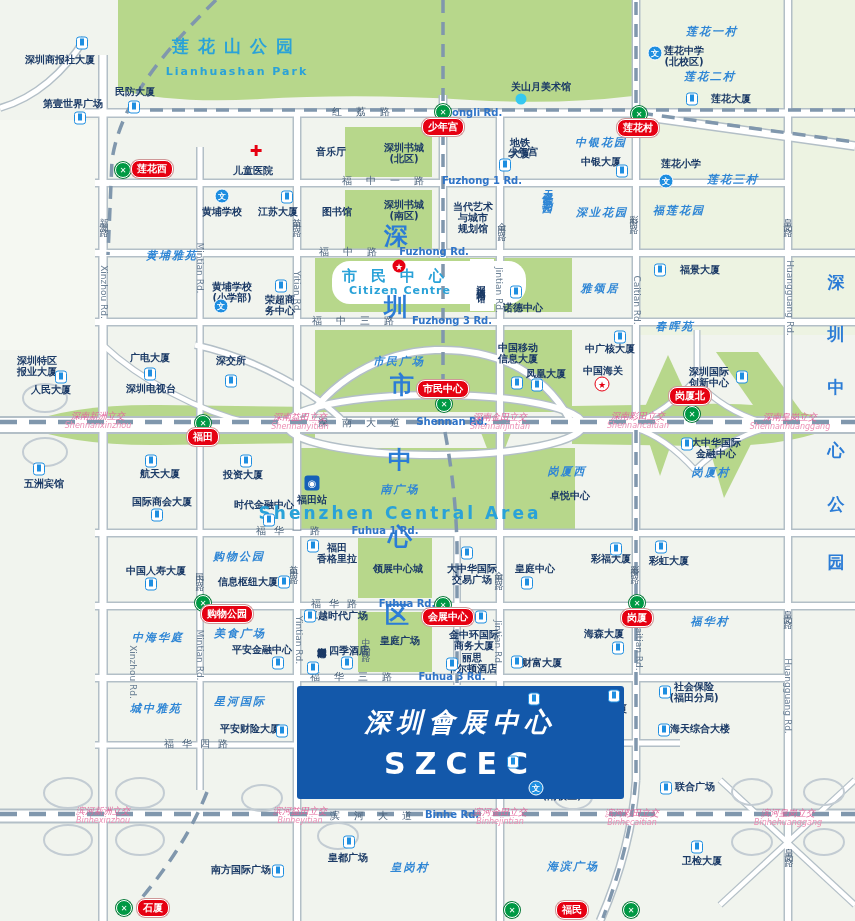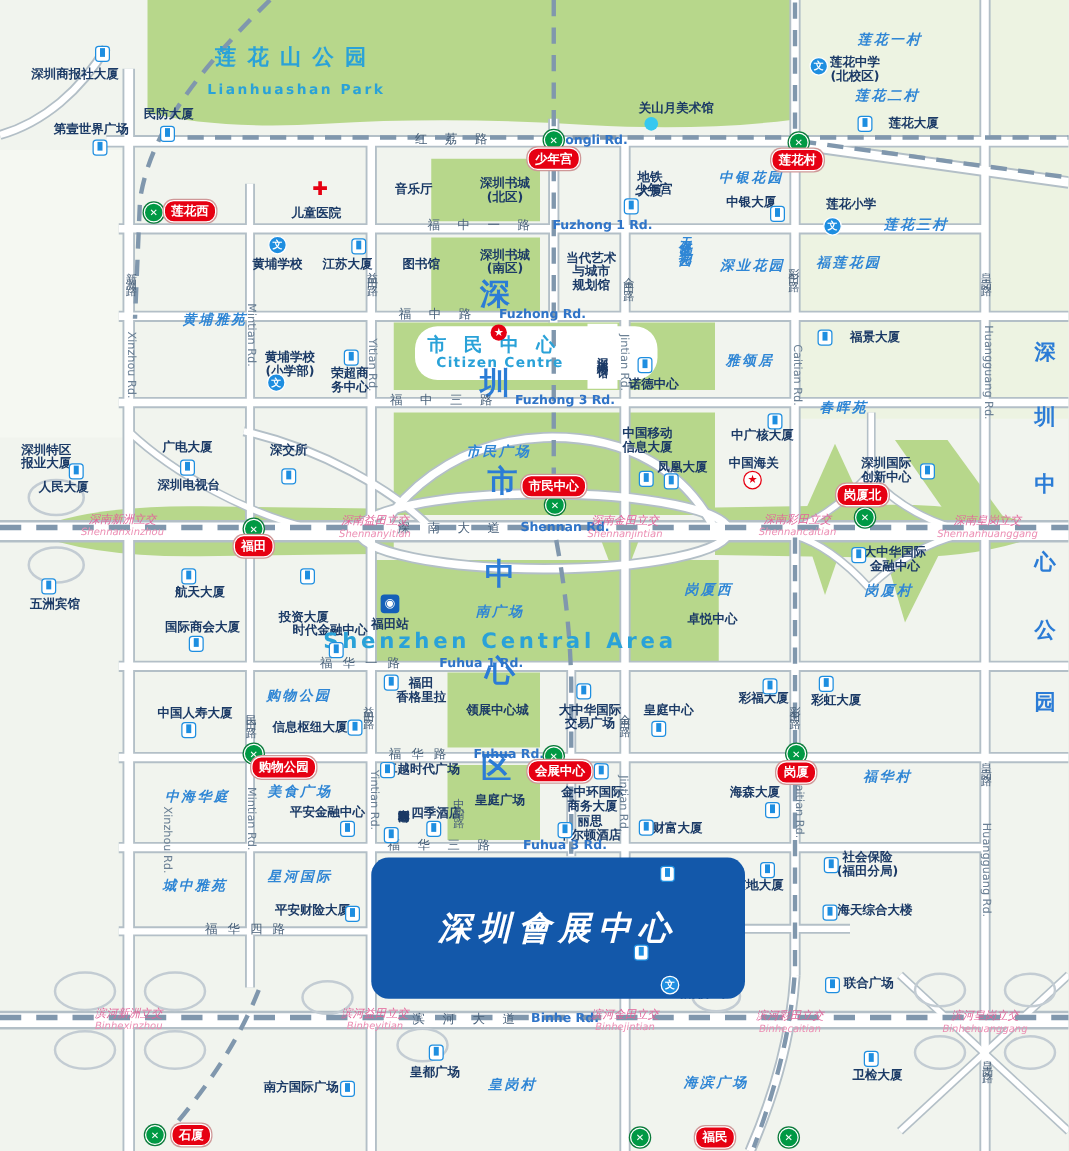--- a/index.html
+++ b/index.html
@@ -29,21 +29,21 @@
   .badge{position:absolute;transform:translate(-50%,-50%);background:#e60012;color:#fff;font-size:10px;font-weight:bold;padding:1px 5px;border-radius:8px;border:1px solid #fff;box-shadow:0 0 0 1px #cf9898;white-space:nowrap;z-index:6;}
   .metro-ic{position:absolute;transform:translate(-50%,-50%);width:14px;height:14px;border-radius:50%;background:#009944;border:1.5px solid #fff;box-shadow:0 0 0 1px #0a7a3a;color:#fff;font-size:8px;font-weight:bold;display:flex;align-items:center;justify-content:center;z-index:6;}
   .bldg-ic{position:absolute;transform:translate(-50%,-50%);width:10px;height:11px;background:#fff;border:1.5px solid #1e8ee0;border-radius:3px;z-index:5;}
   .bldg-ic i{display:block;width:4px;height:7px;margin:1px auto 0;background:#1e8ee0;}
   .school-ic{position:absolute;transform:translate(-50%,-50%);width:13px;height:13px;border-radius:50%;background:#1e8ee0;border:1px solid #fff;color:#fff;font-size:8px;font-weight:bold;display:flex;align-items:center;justify-content:center;z-index:5;}
   .star-red{position:absolute;transform:translate(-50%,-50%);width:13px;height:13px;border-radius:50%;background:#e60012;color:#fff;font-size:9px;display:flex;align-items:center;justify-content:center;z-index:5;}
   .star-white{position:absolute;transform:translate(-50%,-50%);width:13px;height:13px;border-radius:50%;background:#fff;border:1px solid #e60012;color:#e60012;font-size:9px;display:flex;align-items:center;justify-content:center;z-index:5;}
   .cross-ic{position:absolute;transform:translate(-50%,-50%);color:#e60012;font-size:15px;font-weight:bold;z-index:5;}
   .rail-ic{position:absolute;transform:translate(-50%,-50%);width:15px;height:15px;background:#1560b8;border-radius:3px;color:#fff;font-size:10px;display:flex;align-items:center;justify-content:center;z-index:5;}
   .art-dot{position:absolute;transform:translate(-50%,-50%);width:11px;height:11px;border-radius:50%;background:#35c8f0;z-index:5;}
-  #szcec{position:absolute;left:297px;top:686px;width:299px;height:113px;background:#1358aa;border-radius:14px;z-index:4;display:flex;flex-direction:column;align-items:center;justify-content:center;gap:6px;}
+  #szcec{position:absolute;left:297px;top:686px;width:327px;height:113px;background:#1358aa;border-radius:3px;z-index:4;display:flex;flex-direction:column;align-items:center;justify-content:center;gap:6px;}
   #szcec .t1{color:#fff;font-size:26px;font-weight:bold;letter-spacing:6px;font-family:"DejaVu Serif",serif;font-style:italic;}
   #szcec .t2{color:#fff;font-size:30px;font-weight:bold;letter-spacing:9px;}
 </style>
 </head>
 <body>
 
 <div id="map">
 
   <svg id="roads" width="855" height="921" viewBox="0 0 855 921" xmlns="http://www.w3.org/2000/svg">
 
@@ -168,20 +168,21 @@
       <path d="M0,422 H855" stroke-width="4.5" stroke-dasharray="17 12"></path>
       <path d="M636,2 V110"></path>
       <path d="M636,430 V775 C633,825 620,872 603,918"></path>
       <path d="M207,792 C190,835 165,870 140,900"></path>
       <path d="M0,814 H855" stroke-width="4.5" stroke-dasharray="17 12"></path>
     </g>
   </svg>
 
   <div id="szcec">
     <div class="t1">深圳會展中心</div>
+    <div class="t2">SZCEC</div>
   </div>
 
 <div class="lbl park-zh" style="left: 237px; top: 47px;">莲花山公园</div>
     <div class="lbl park-en" style="left: 237px; top: 72px;">Lianhuashan Park</div>
     <div class="lbl place" style="left: 541px; top: 87px; font-family: Liberation Serif, serif;">关山月美术馆</div>
     <div class="lbl place" style="left: 60px; top: 60px;">深圳商报社大厦</div>
     <div class="lbl place" style="left: 73px; top: 104px;">第壹世界广场</div>
     <div class="lbl place" style="left: 135px; top: 92px;">民防大厦</div>
     <div class="lbl place" style="left: 253px; top: 171px;">儿童医院</div>
     <div class="lbl place" style="left: 331px; top: 152px;">音乐厅</div>
@@ -232,21 +233,21 @@
     <div class="lbl place" style="left: 51px; top: 390px;">人民大厦</div>
     <div class="lbl place" style="left: 150px; top: 358px;">广电大厦</div>
     <div class="lbl place" style="left: 151px; top: 389px;">深圳电视台</div>
     <div class="lbl place" style="left: 231px; top: 361px;">深交所</div>
     <div class="lbl citizen" style="left: 400px; top: 276px;">市民中心</div>
     <div class="lbl citizen-en" style="left: 400px; top: 291px;">Citizen Centre</div>
     <div class="lbl village" style="left: 399px; top: 362px;">市民广场</div>
     <div class="lbl place" style="left: 44px; top: 484px;">五洲宾馆</div>
     <div class="lbl place" style="left: 160px; top: 474px;">航天大厦</div>
     <div class="lbl place" style="left: 162px; top: 502px;">国际商会大厦</div>
-    <div class="lbl place" style="left: 243px; top: 475px; margin-top: 19px;">投资大厦</div>
+    <div class="lbl place" style="left: 243px; top: 475px;">投资大厦</div>
     <div class="lbl place" style="left: 264px; top: 505px;">时代金融中心</div>
     <div class="lbl village" style="left: 400px; top: 490px;">南广场</div>
     <div class="lbl sca" style="left: 400px; top: 514px;">Shenzhen Central Area</div>
     <div class="lbl place" style="left: 312px; top: 500px;">福田站</div>
     <div class="lbl place" style="left: 337px; top: 553px;">福田
 香格里拉</div>
     <div class="lbl place" style="left: 398px; top: 569px;">领展中心城</div>
     <div class="lbl place" style="left: 472px; top: 574px;">大中华国际
 交易广场</div>
     <div class="lbl place" style="left: 535px; top: 569px;">皇庭中心</div>

